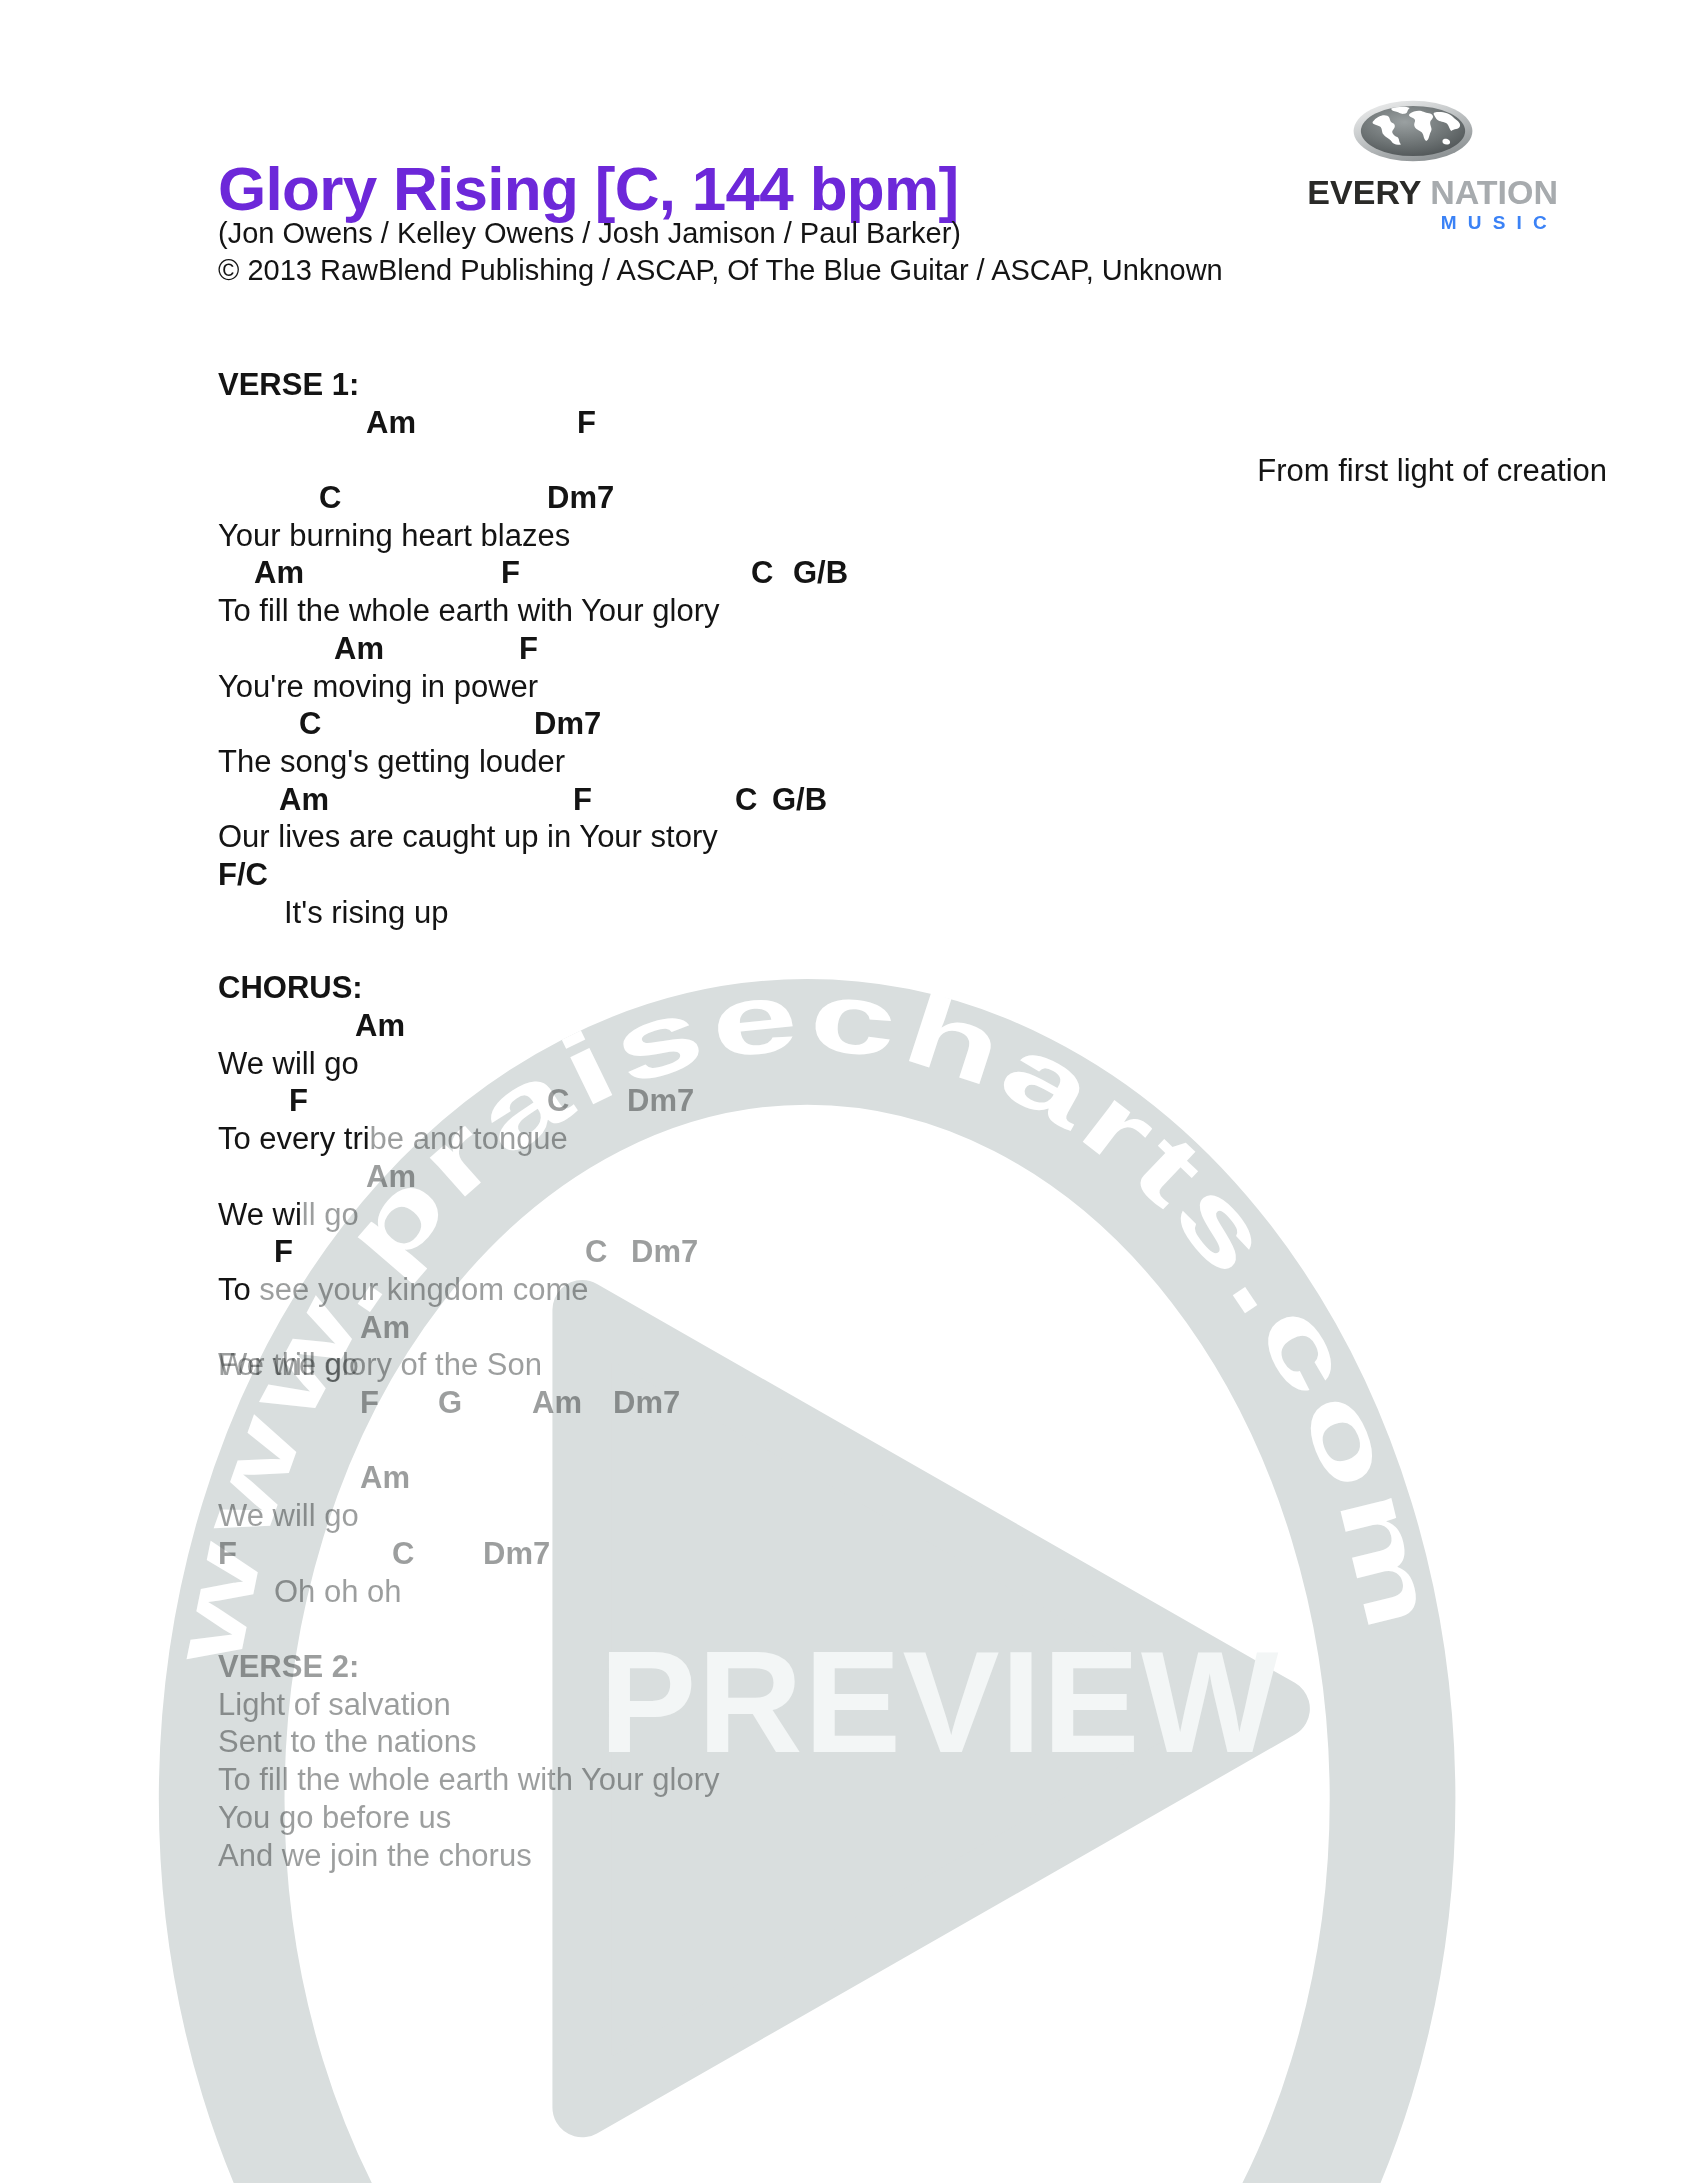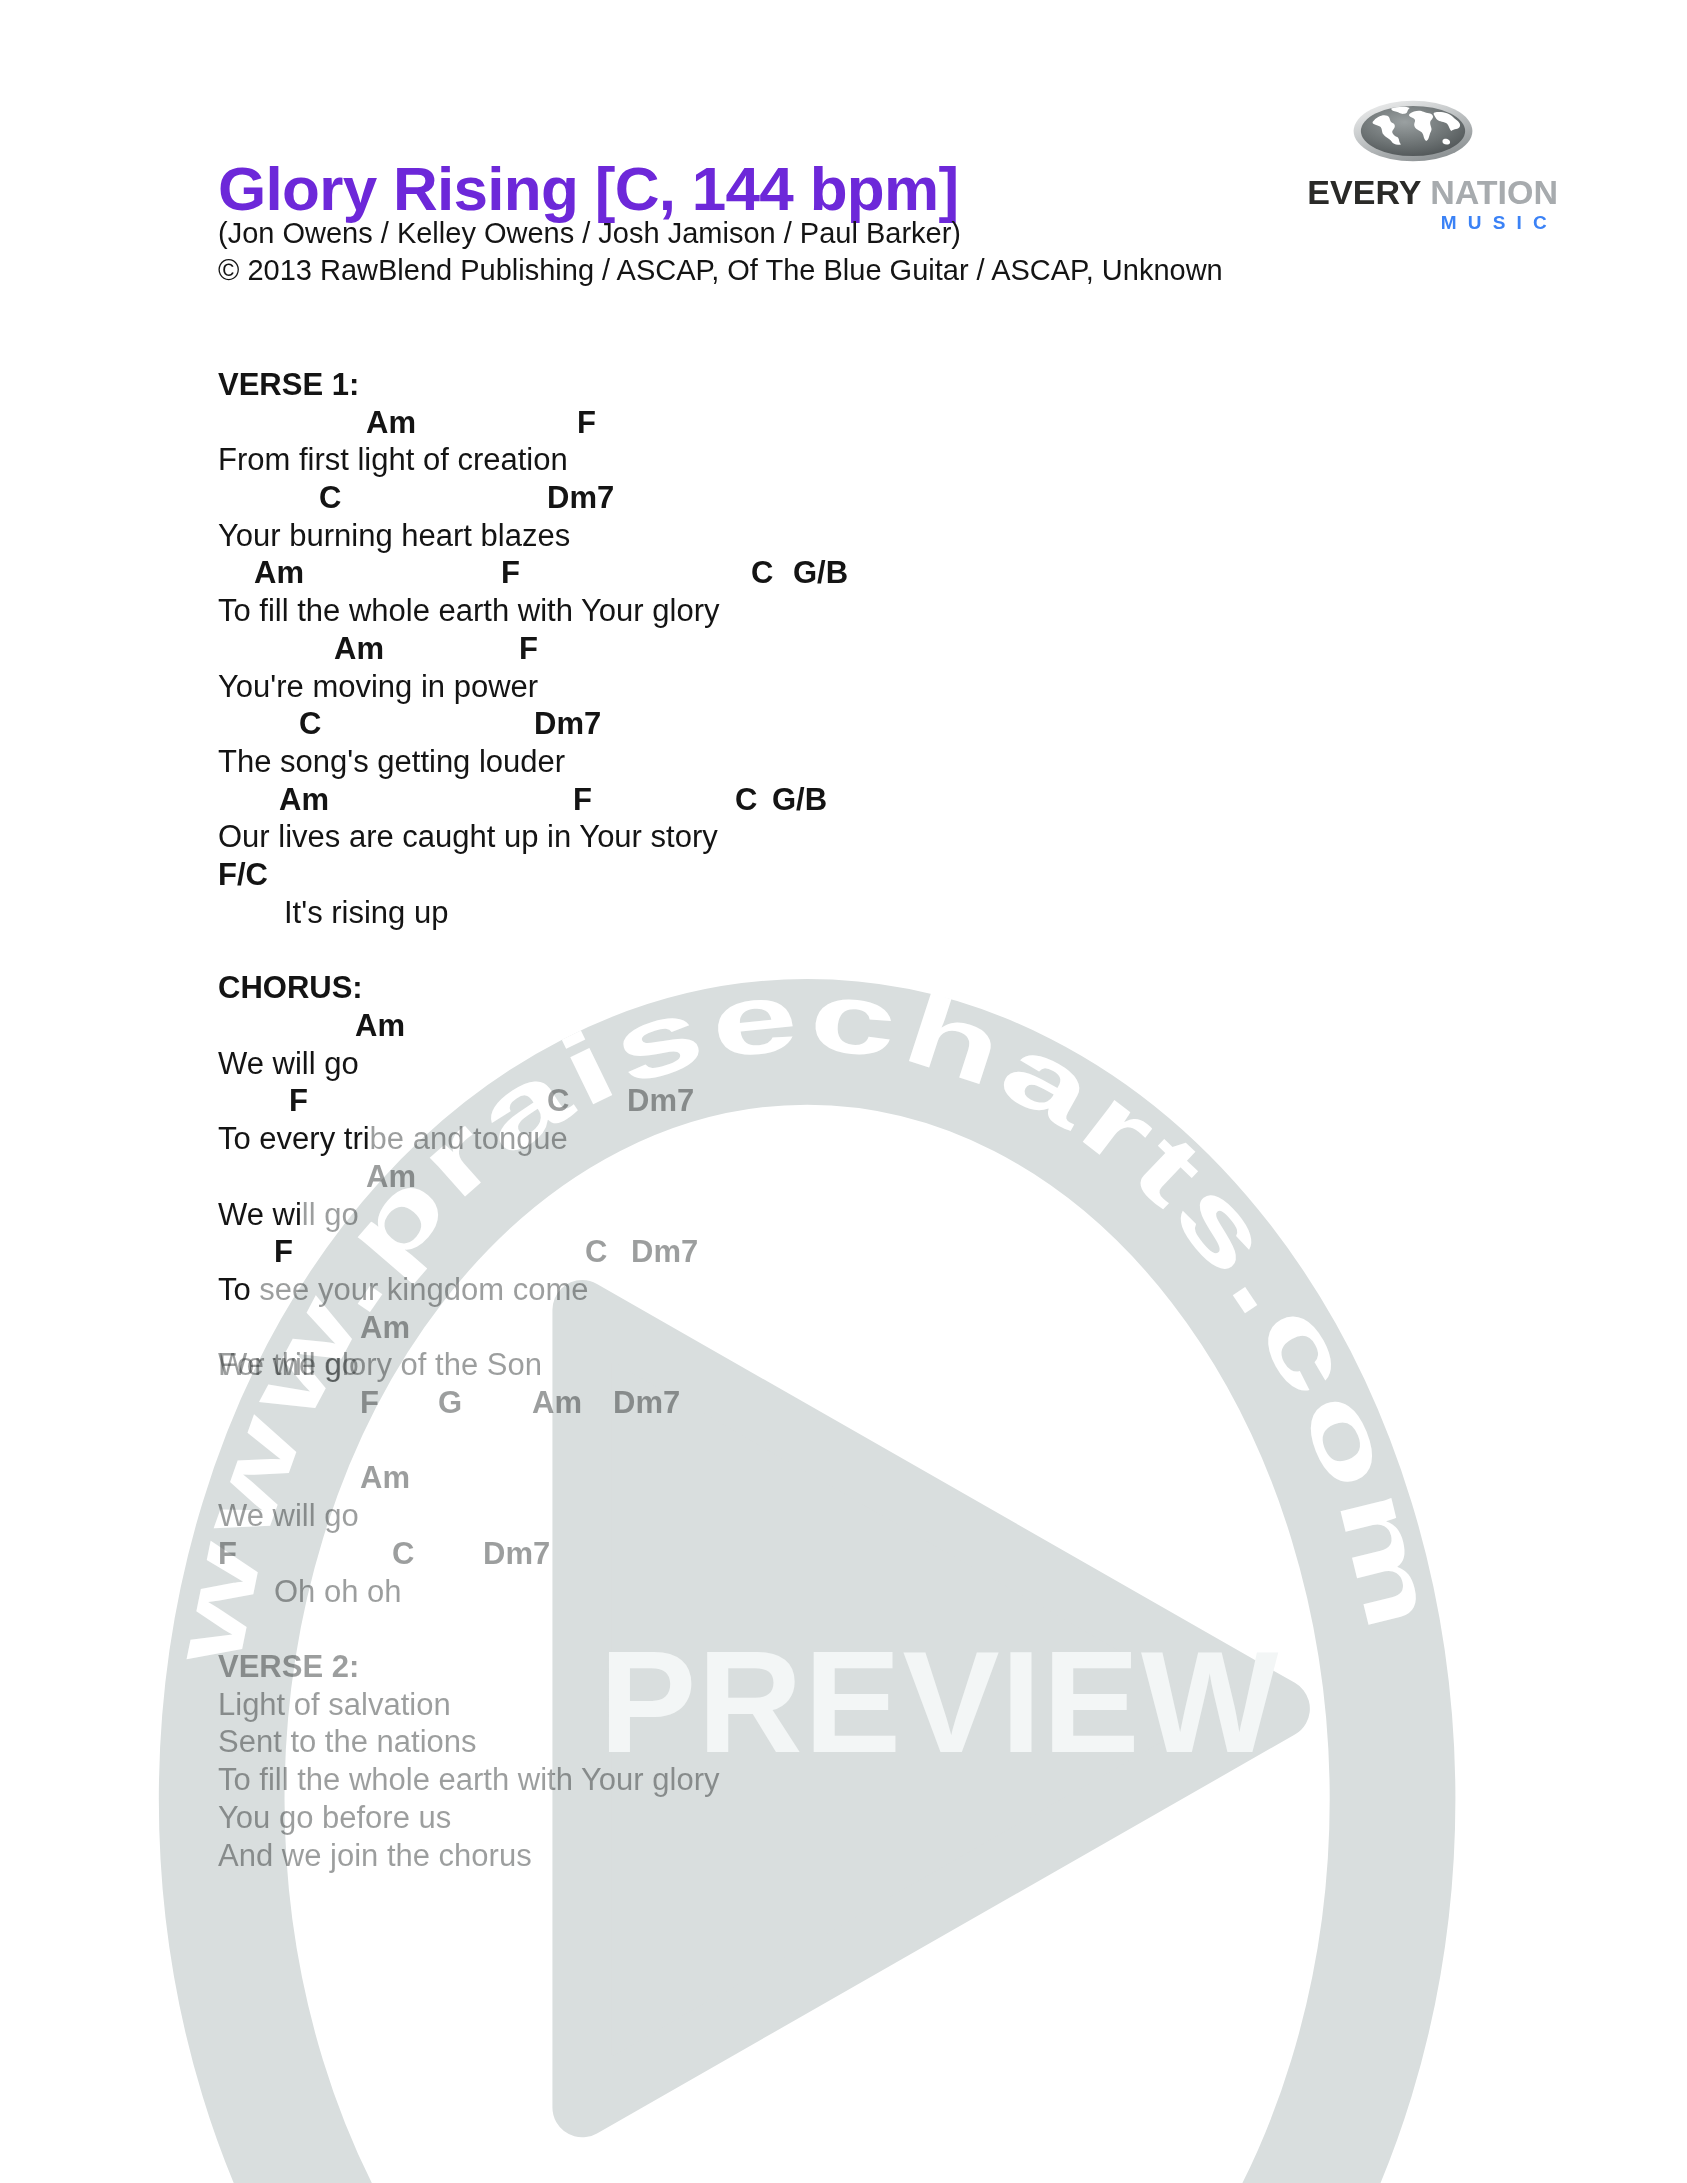--- a/index.html
+++ b/index.html
@@ -101,21 +101,21 @@
       <path fill="#ffffff" d="M128,22 c10,-2 22,1 28,7 c5,5 12,8 10,14 c-2,5 -9,3 -13,7 c-4,-4 -3,-9 -8,-12 c-5,-3 -12,-2 -15,-7 c-2,-4 -6,-8 -2,-9 z"></path>
       <path fill="#ffffff" d="M142,62 c5,-1 10,2 9,6 c-1,3 -7,3 -10,1 c-2,-2 -2,-6 1,-7 z"></path>
     </svg>
     <div class="wordmark"><span class="w-dark">EVERY</span><span> </span><span class="w-light">NATION</span></div>
     <div class="music">MUSIC</div>
   </div>
 
   <div class="song" id="song">
       <div class="line sec-label" style="top: 366px;">VERSE 1:</div>
       <div class="line" style="top: 404px;"><span class="chord" style="left: 148px;">Am</span><span class="chord" style="left: 359px;">F</span></div>
-      <div class="line" style="top: 441px;"><span class="">From first light of creation</span></div>
+      <div class="line" style="top: 452px; text-align: right;"><span class="">From first light of creation</span></div>
       <div class="line" style="top: 479px;"><span class="chord" style="left: 101px;">C</span><span class="chord" style="left: 329px;">Dm7</span></div>
       <div class="line" style="top: 517px;"><span class="">Your burning heart blazes</span></div>
       <div class="line" style="top: 554px;"><span class="chord" style="left: 36px;">Am</span><span class="chord" style="left: 283px;">F</span><span class="chord" style="left: 533px;">C</span><span class="chord" style="left: 575px;">G/B</span></div>
       <div class="line" style="top: 592px;"><span class="">To fill the whole earth with Your glory</span></div>
       <div class="line" style="top: 630px;"><span class="chord" style="left: 116px;">Am</span><span class="chord" style="left: 301px;">F</span></div>
       <div class="line" style="top: 668px;"><span class="">You're moving in power</span></div>
       <div class="line" style="top: 705px;"><span class="chord" style="left: 81px;">C</span><span class="chord" style="left: 316px;">Dm7</span></div>
       <div class="line" style="top: 743px;"><span class="">The song's getting louder</span></div>
       <div class="line" style="top: 781px;"><span class="chord" style="left: 61px;">Am</span><span class="chord" style="left: 355px;">F</span><span class="chord" style="left: 517px;">C</span><span class="chord" style="left: 554px;">G/B</span></div>
       <div class="line" style="top: 818px;"><span class="">Our lives are caught up in Your story</span></div>

